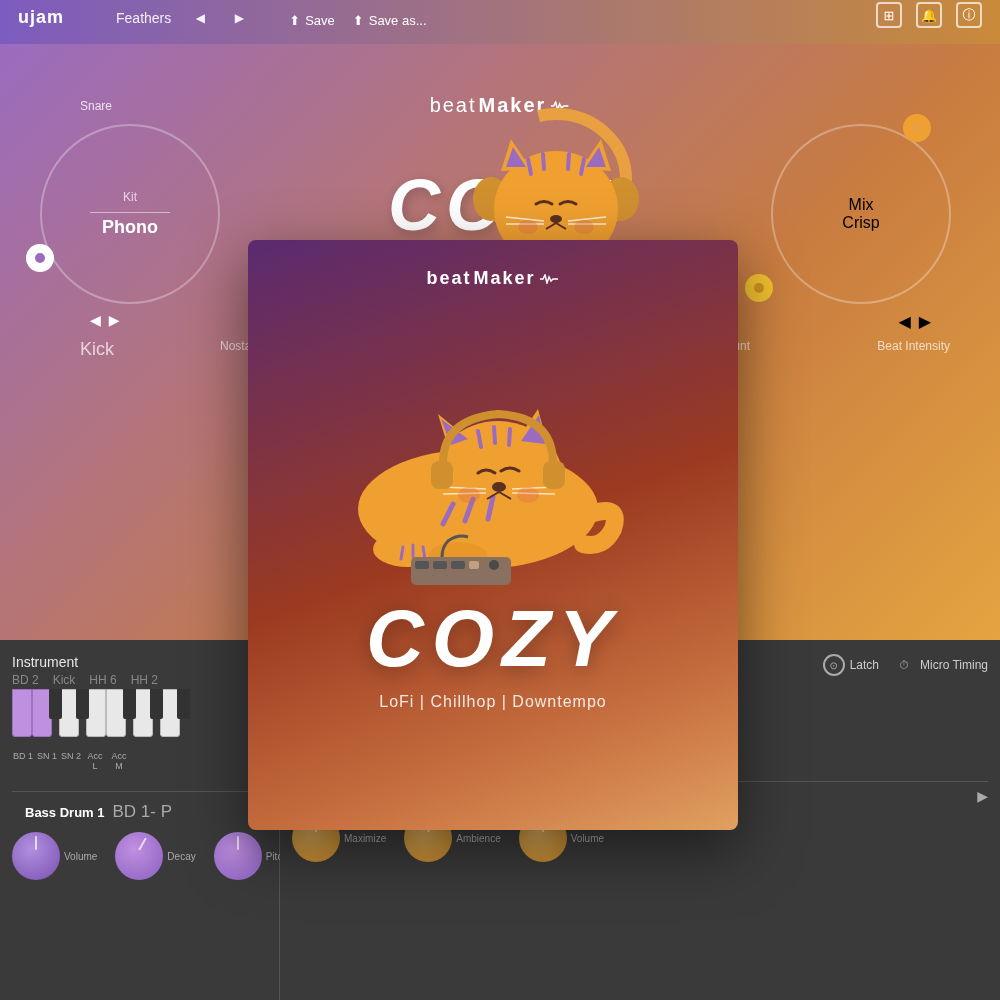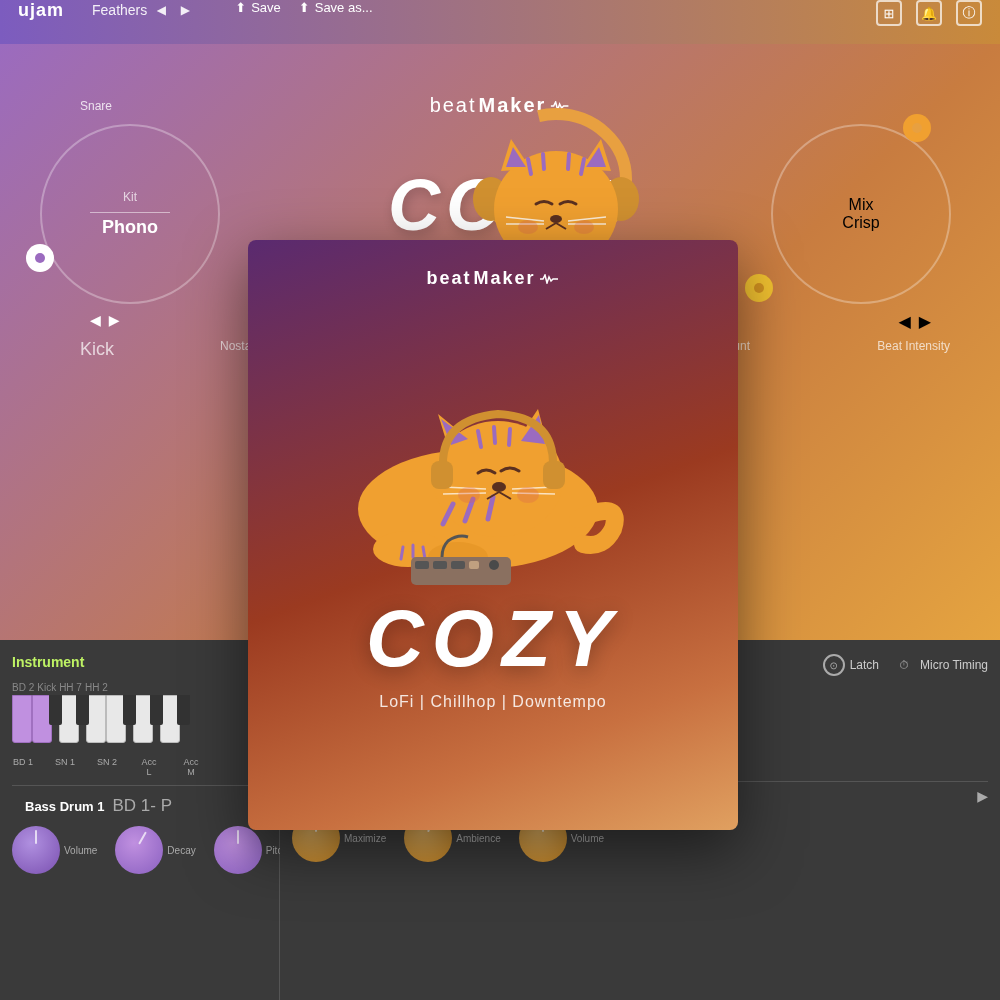--- a/index.html
+++ b/index.html
@@ -11,38 +11,39 @@
       font-family: 'Arial', sans-serif;
       position: relative;
     }
 
     
     #topbar {
       width: 100%;
       height: 44px;
       background: linear-gradient(90deg, #7c5cbf 0%, #c98a3a 100%);
       display: flex;
-      align-items: flex-start;
-      padding: 0 18px;
+      align-items: flex-end;
+      padding: 16px 18px;
       position: relative;
       z-index: 2;
     }
     .topbar-logo {
       color: #fff;
       font-weight: 900;
       font-size: 18px;
       letter-spacing: 1px;
       margin-right: 28px;
     }
     .topbar-preset-nav {
       display: flex;
       align-items: center;
-      gap: 4px;
+      gap: 19px;
       color: #fff;
       font-size: 14px;
+      margin-left: 24px;
     }
     .topbar-preset-nav span { opacity: 0.9; }
     .nav-arrow {
       width: 20px;
       height: 20px;
       cursor: pointer;
       display: flex; align-items: center; justify-content: center;
       color: #fff;
       font-size: 12px;
     }
@@ -288,34 +289,34 @@
     
     .instrument-panel {
       width: 280px;
       height: 100%;
       background: #3a3a3a;
       border-right: 1px solid #555;
       padding: 14px 12px;
       flex-shrink: 0;
     }
     .panel-title {
-      color: #bef264;
+      color: #e5e5e5;
       font-size: 14px;
-      font-weight: 700;
-      margin-bottom: 12px;
+      font-weight: 400;
+      margin-bottom: 3px;
     }
     .piano-keys-row {
       display: flex;
       margin-bottom: 6px;
       height: 56px;
     }
     .bottom-labels-row {
       display: flex;
-      gap: 20px;
-      margin-bottom: 8px;
+      gap: 2px;
+      margin-bottom: 20px;
     }
     .bottom-label {
       font-size: 9px;
       color: #aaa;
       width: 22px;
       text-align: center;
     }
 
     
     .bass-drum-section {
@@ -511,23 +512,23 @@
     .panel-divider {
       width: 100%;
       height: 1px;
       background: #555;
       margin: 6px 0;
     }
 
     
     .tracks-top-labels {
       display: flex;
-      gap: 3px;
+      gap: 14px;
       margin-bottom: 2px;
-      font-size: 10px;
+      font-size: 12px;
       color: #888;
     }
 
     
     .right-tracks-labels {
       display: flex;
       gap: 60px;
       font-size: 10px;
       color: #888;
       margin-bottom: 2px;
@@ -663,21 +664,21 @@
 </div>
 
 <div id="bottom-panel">
 
   <div class="instrument-panel">
     <div class="panel-title">Instrument</div>
 
     <div class="tracks-top-labels">
       <span>BD 2</span>
       <span>Kick</span>
-      <span>HH 7</span>
+      <span>HH 6</span>
       <span>HH 2</span>
     </div>
 
     <div class="piano-keys-row">
 
       <div style="display:flex; align-items:flex-start; position:relative;">
         <div style="width:20px; height:48px; background:#c090e0; border:1px solid #a070c0; border-radius:0 0 3px 3px;"></div>
         <div style="width:20px; height:48px; background:#c090e0; border:1px solid #a070c0; border-radius:0 0 3px 3px;"></div>
         <div style="width:13px; height:30px; background:#333; border-radius:0 0 2px 2px; position:relative; z-index:2; margin:0 -3px;"></div>
         <div style="width:20px; height:48px; background:#e8e8e8; border:1px solid #bbb; border-radius:0 0 3px 3px;"></div>

